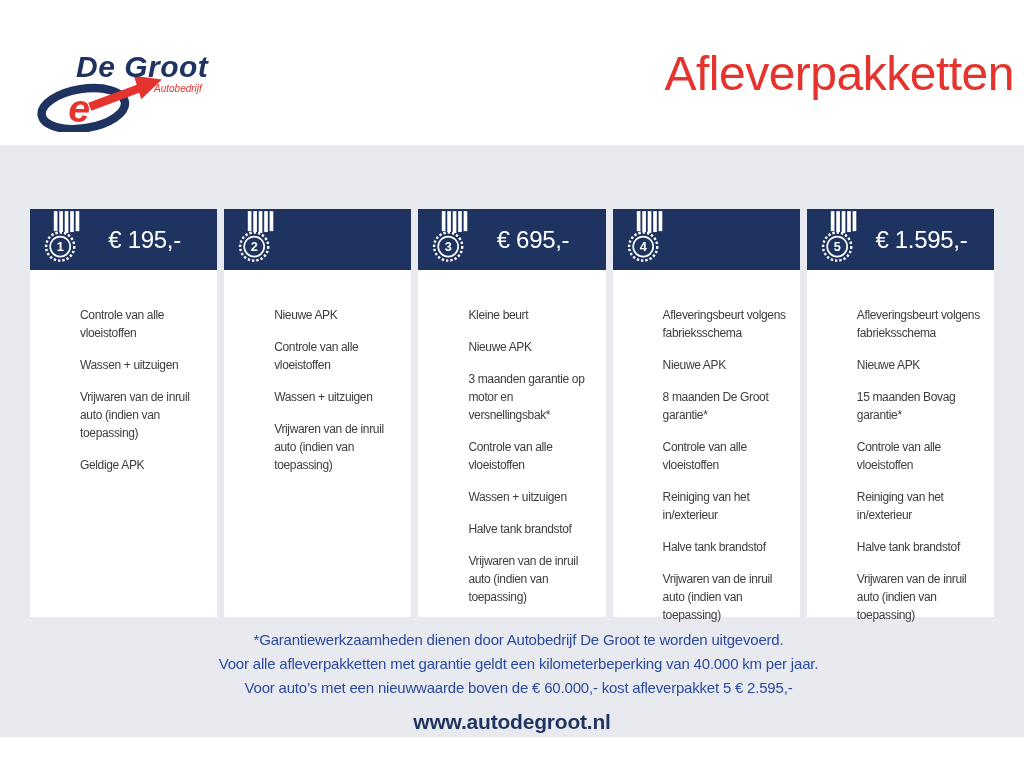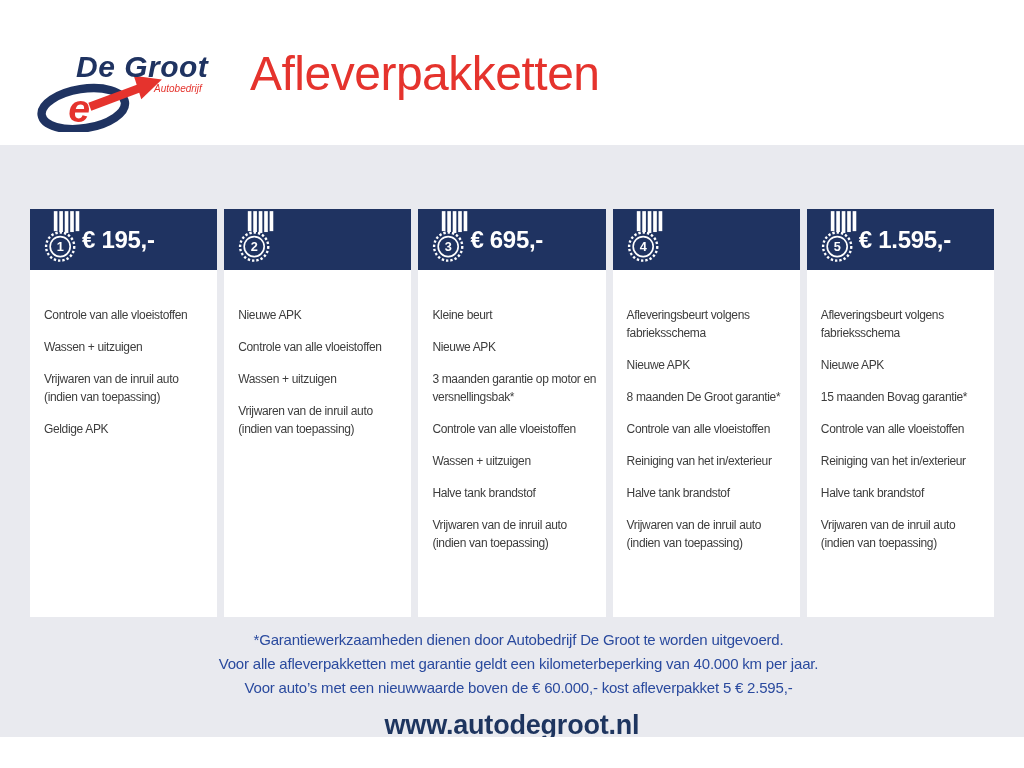--- a/index.html
+++ b/index.html
@@ -21,59 +21,59 @@
     font-size:30px; font-weight:bold; font-style:italic;
     color:var(--navy); letter-spacing:0.5px; white-space:nowrap;
   }
   .logo-sub {
     position:absolute; left:118px; top:33px;
     font-size:10px; font-weight:normal; font-style:italic;
     color:var(--red); white-space:nowrap;
   }
   .page-title {
     position:absolute; top:48px; left:250px; right:10px;
-    text-align:left;
+    text-align:right;
     font-size:48px; font-weight:normal; line-height:1.1;
     color:var(--red); letter-spacing:-0.5px;
   }
 
   
   .band {
     height:592px; background:var(--background-gray);
     padding-top:64px; overflow:hidden;
   }
   .cards { display:flex; gap:7px; margin:0 30px; height:408px; }
   .card { flex:1 1 0; background:#fff; display:flex; flex-direction:column; }
   .card-head {
     height:61px; background:var(--navy);
     display:flex; align-items:center; padding:0 8px 0 12px; flex:none;
   }
   .medal { width:40px; height:53px; align-self:flex-start; margin-top:2px; flex:none; }
   .price {
-    flex:1; text-align:left; color:#fff;
-    font-size:24px; font-weight:bold; letter-spacing:-0.3px;
+    flex:1; text-align:center; color:#fff;
+    font-size:24px; font-weight:normal; letter-spacing:-0.3px;
     padding-right:2px; white-space:nowrap;
   }
   .card-body {
     padding:36px 8px 0 14px;
     font-size:12px; letter-spacing:-0.35px; line-height:18px;
     color:var(--text-gray);
   }
-  .pkg-item { margin-bottom:14px; }
+  .pkg-item { margin-bottom:14px;margin-left:36px; }
 
   
   .notes { margin-top:11px; text-align:center;margin-left:13px; }
   .note-line {
     color:var(--note-blue);
     font-size:15px; line-height:24px; letter-spacing:-0.2px;
   }
   .website {
     margin-top:10px; text-align:center;
     color:var(--website-navy);
-    font-size:27px; font-weight:bold; letter-spacing:-0.2px;
+    font-size:21px; font-weight:bold; letter-spacing:-0.2px;
   }
   .bottom-strip { height:31px; background:#fff; }
 </style>
 </head>
 <body>
 
 <div class="page">
 
   <div class="header">
     <div class="logo">

